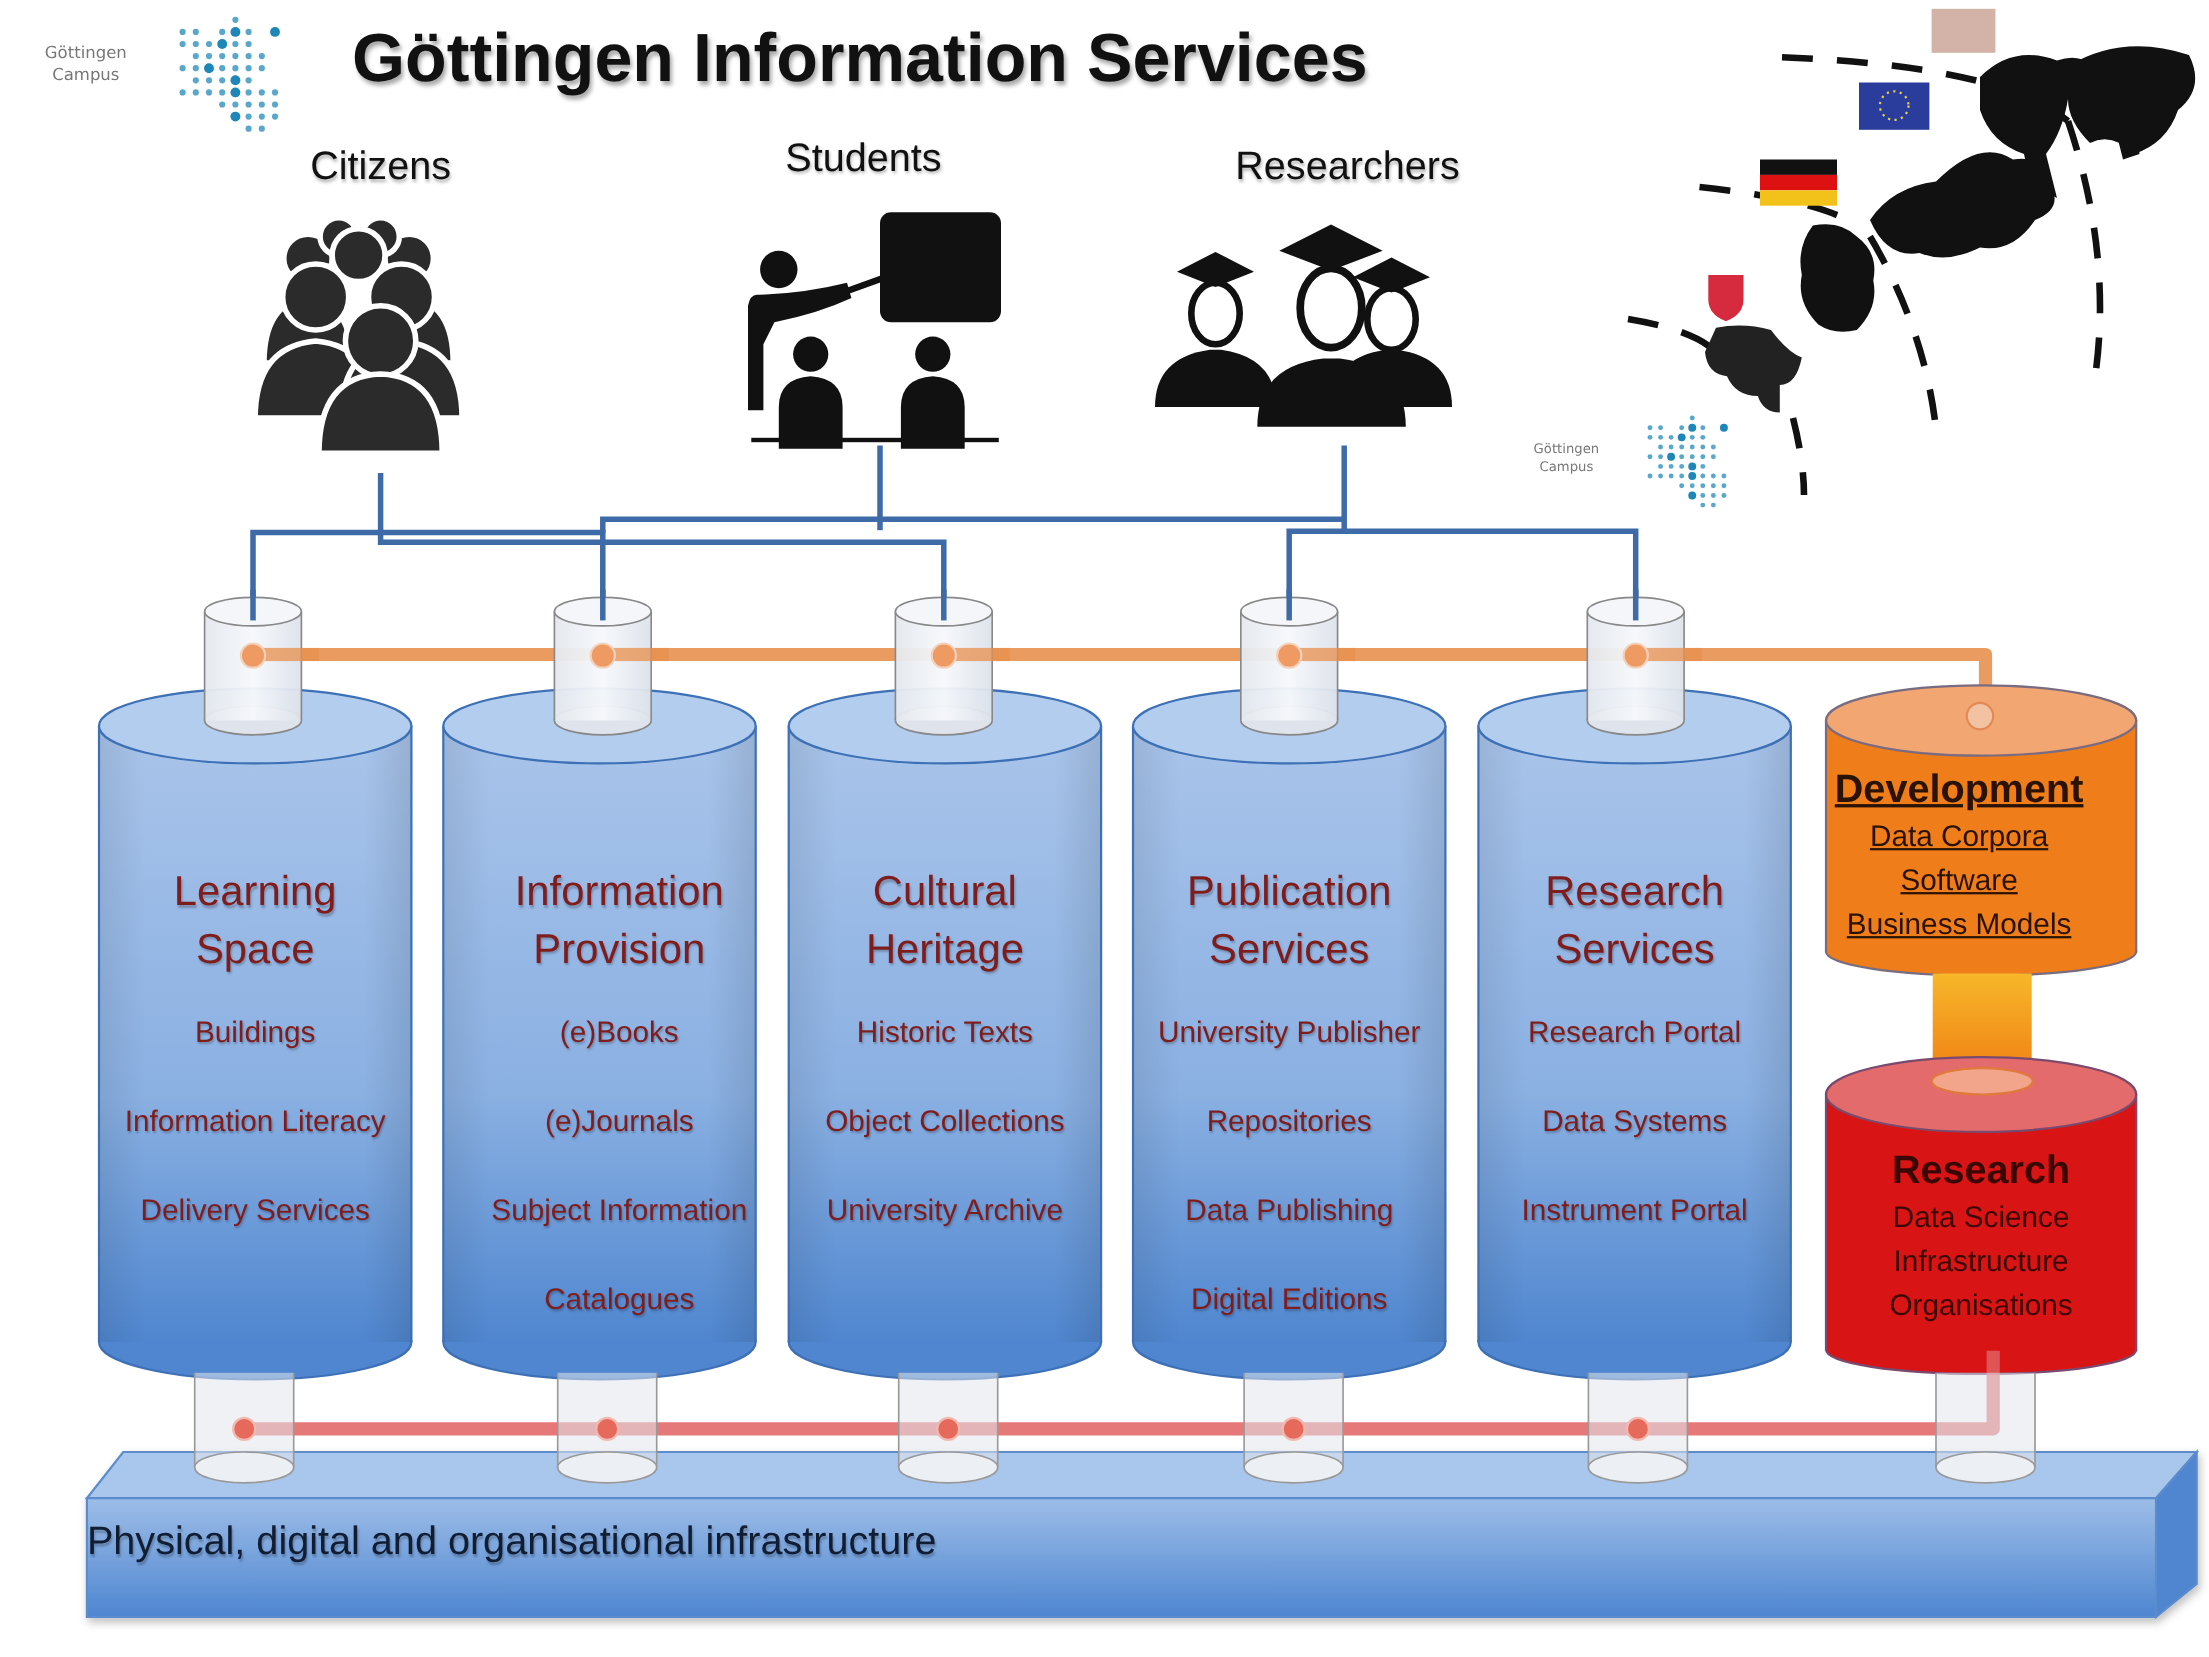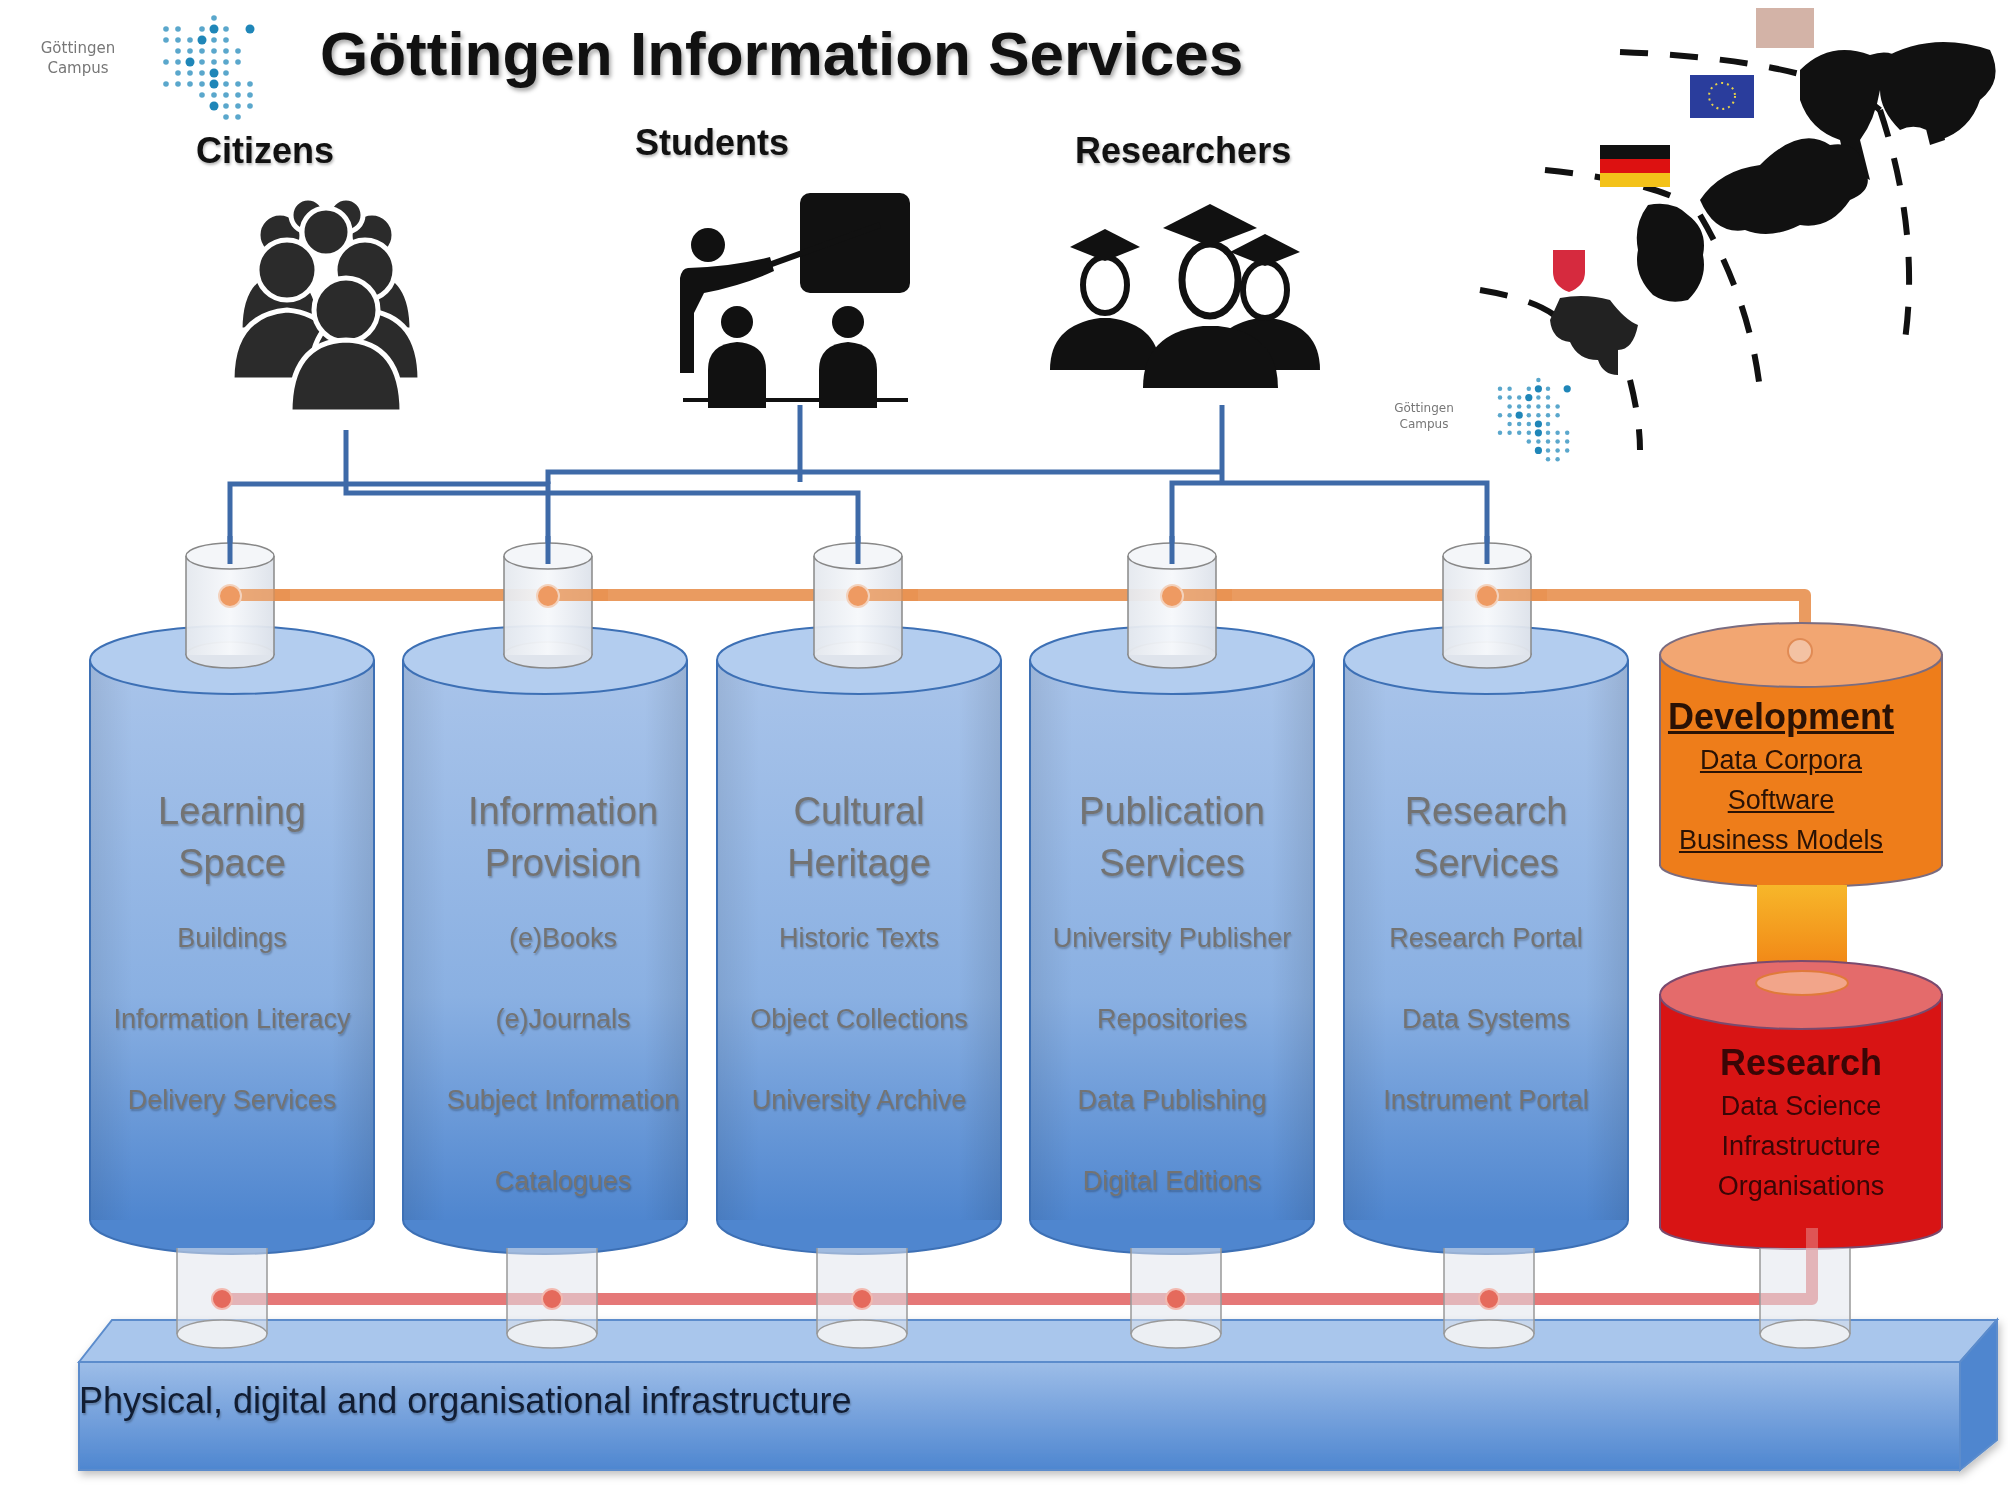--- a/index.html
+++ b/index.html
@@ -1,21 +1,21 @@
 <!DOCTYPE html>
 <html><head>
 <meta charset="utf-8">
 <style>
   html, body { margin: 0; padding: 0; background: #ffffff; }
   body { width: 2008px; height: 1506px; position: relative; overflow: hidden; font-family: "Liberation Sans", "DejaVu Sans", sans-serif; }
   #diagram { position: absolute; left: 0; top: 0; }
   .title { position: absolute; left: 320px; top: 18px; width: 1040px; text-align: left; font-size: 62px; font-weight: bold; color: #111; text-shadow: 2px 3px 4px rgba(0,0,0,0.35); letter-spacing: 0px; }
-  .aud-label { position: absolute; font-size: 36px; font-weight: bold; color: #111; text-shadow: 1px 2px 3px rgba(0,0,0,0.3); text-align: left; width: 300px; }
+  .aud-label { position: absolute; font-size: 36px; font-weight: normal; color: #111; text-shadow: 1px 2px 3px rgba(0,0,0,0.3); text-align: center; width: 300px; }
   .campus-text { position: absolute; font-size: 15px; color: #777; text-align: center; line-height: 20px; font-family: "DejaVu Sans", sans-serif; }
-  .col-text { position: absolute; text-align: center; color: #737373; text-shadow: 1px 2px 2px rgba(0,0,0,0.25); }
+  .col-text { position: absolute; text-align: center; color: #7f1d1d; text-shadow: 1px 2px 2px rgba(0,0,0,0.25); }
   .col-title { font-size: 38px; line-height: 52px; margin-bottom: 34px; }
   .col-item { font-size: 27px; line-height: 30px; height: 81px; white-space: nowrap; }
   .side-text { position: absolute; text-align: center; color: #2a1205; }
   .side-title { font-size: 36px; font-weight: bold; line-height: 46px; }
   .side-item { font-size: 27px; line-height: 40px; }
   .infra-label { position: absolute; left: 79px; top: 1380px; width: 1900px; font-size: 36px; color: #111d33; text-shadow: 1px 2px 2px rgba(0,0,0,0.25); }
 </style>
 </head>
 <body>
 

